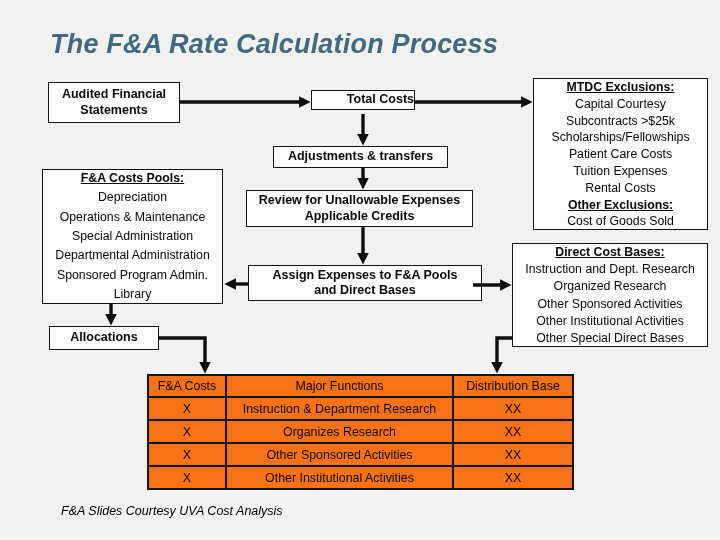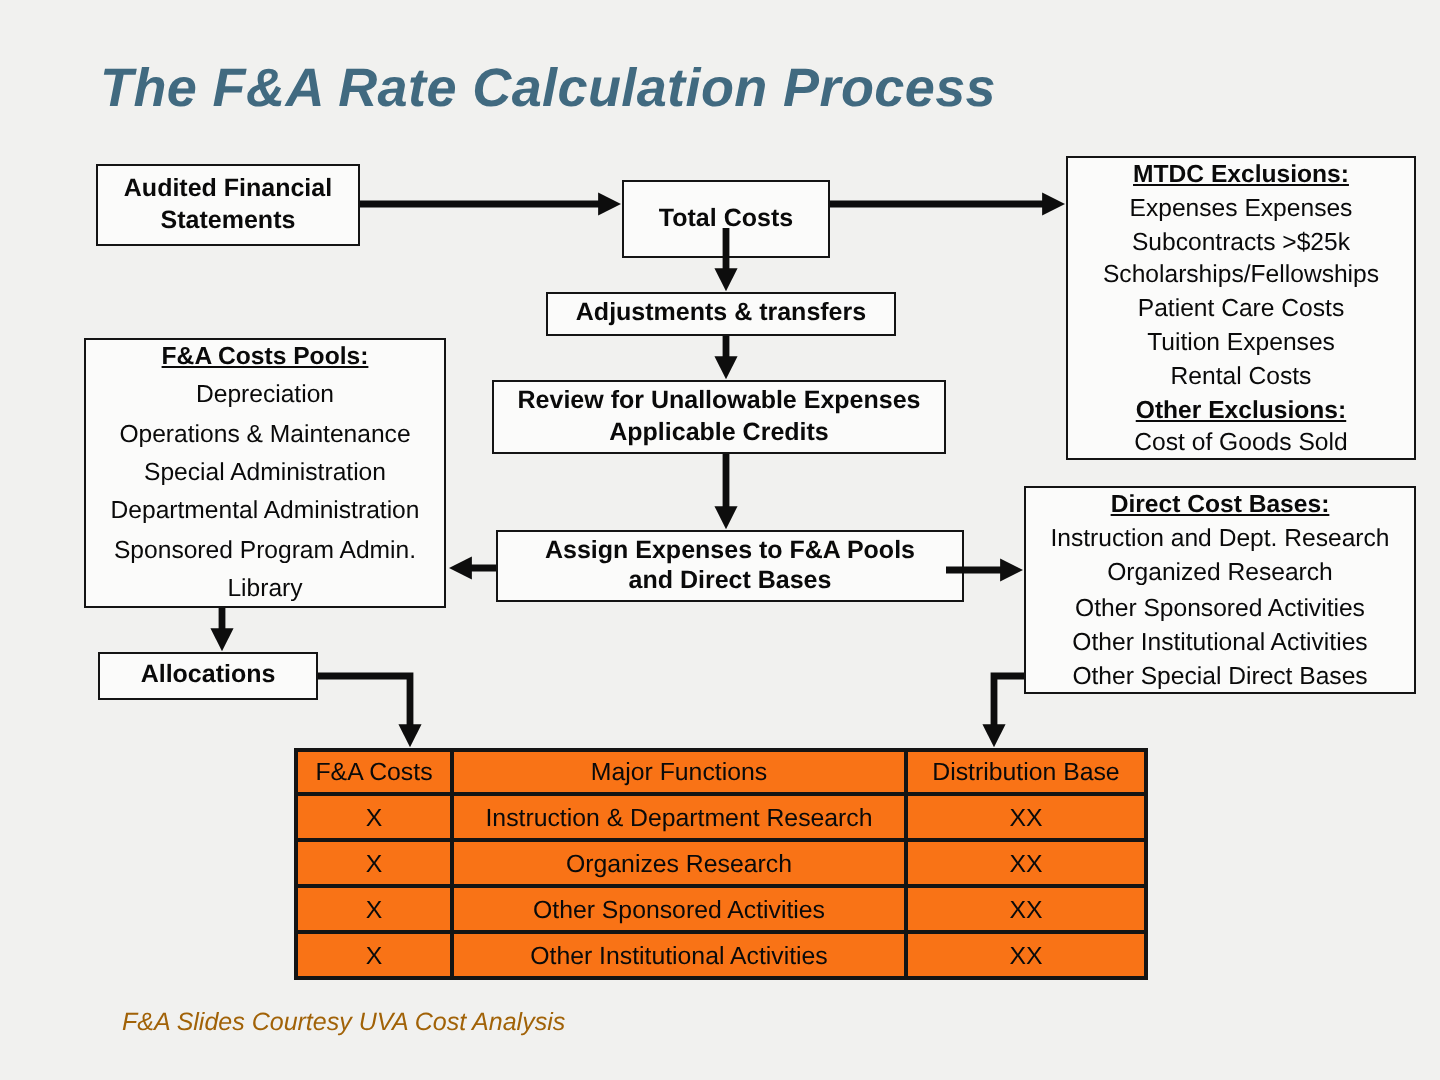--- a/index.html
+++ b/index.html
@@ -48,37 +48,37 @@
     height:23px;
     text-align:center;
     box-sizing:border-box;
   }
   table.grid tr.hdr td{height:22px;}
   td.c0{width:78px;}
   td.c1{width:227px;text-align:left;padding-left:9px;}
   td.c2{width:120px;}
   .footer{
     position:absolute;left:61px;top:504px;
-    font-size:12.5px;font-style:italic;color:#a16207;
+    font-size:12.5px;font-style:italic;color:#000000;
     white-space:nowrap;
   }
 </style>
 </head>
 <body>
 
 <div id="slide">
 
   <div class="title">The F&amp;A Rate Calculation Process</div>
 
   <div class="box bold" style="left:48px;top:82px;width:132px;height:41px;">
     <div>Audited Financial</div>
     <div>Statements</div>
   </div>
 
-  <div class="box bold" style="left:311px;top:90px;width:104px;height:39px;">
+  <div class="box bold" style="left:311px;top:90px;width:104px;height:20px;align-items:flex-end;">
     <div>Total Costs</div>
   </div>
 
   <div class="box bold" style="left:273px;top:146px;width:175px;height:22px;">
     <div>Adjustments &amp; transfers</div>
   </div>
 
   <div class="box bold" style="left:246px;top:190px;width:227px;height:37px;">
     <div>Review for Unallowable Expenses</div>
     <div>Applicable Credits</div>
@@ -94,21 +94,21 @@
     <div class="row">Depreciation</div>
     <div class="row">Operations &amp; Maintenance</div>
     <div class="row">Special Administration</div>
     <div class="row">Departmental Administration</div>
     <div class="row">Sponsored Program Admin.</div>
     <div class="row">Library</div>
   </div>
 
   <div class="box list-box" style="left:533px;top:78px;width:175px;height:152px;">
     <div class="row u">MTDC Exclusions:</div>
-    <div class="row">Expenses Expenses</div>
+    <div class="row">Capital Courtesy</div>
     <div class="row">Subcontracts &gt;$25k</div>
     <div class="row">Scholarships/Fellowships</div>
     <div class="row">Patient Care Costs</div>
     <div class="row">Tuition Expenses</div>
     <div class="row">Rental Costs</div>
     <div class="row u">Other Exclusions:</div>
     <div class="row">Cost of Goods Sold</div>
   </div>
 
   <div class="box list-box direct-box" style="left:512px;top:243px;width:196px;height:104px;">

